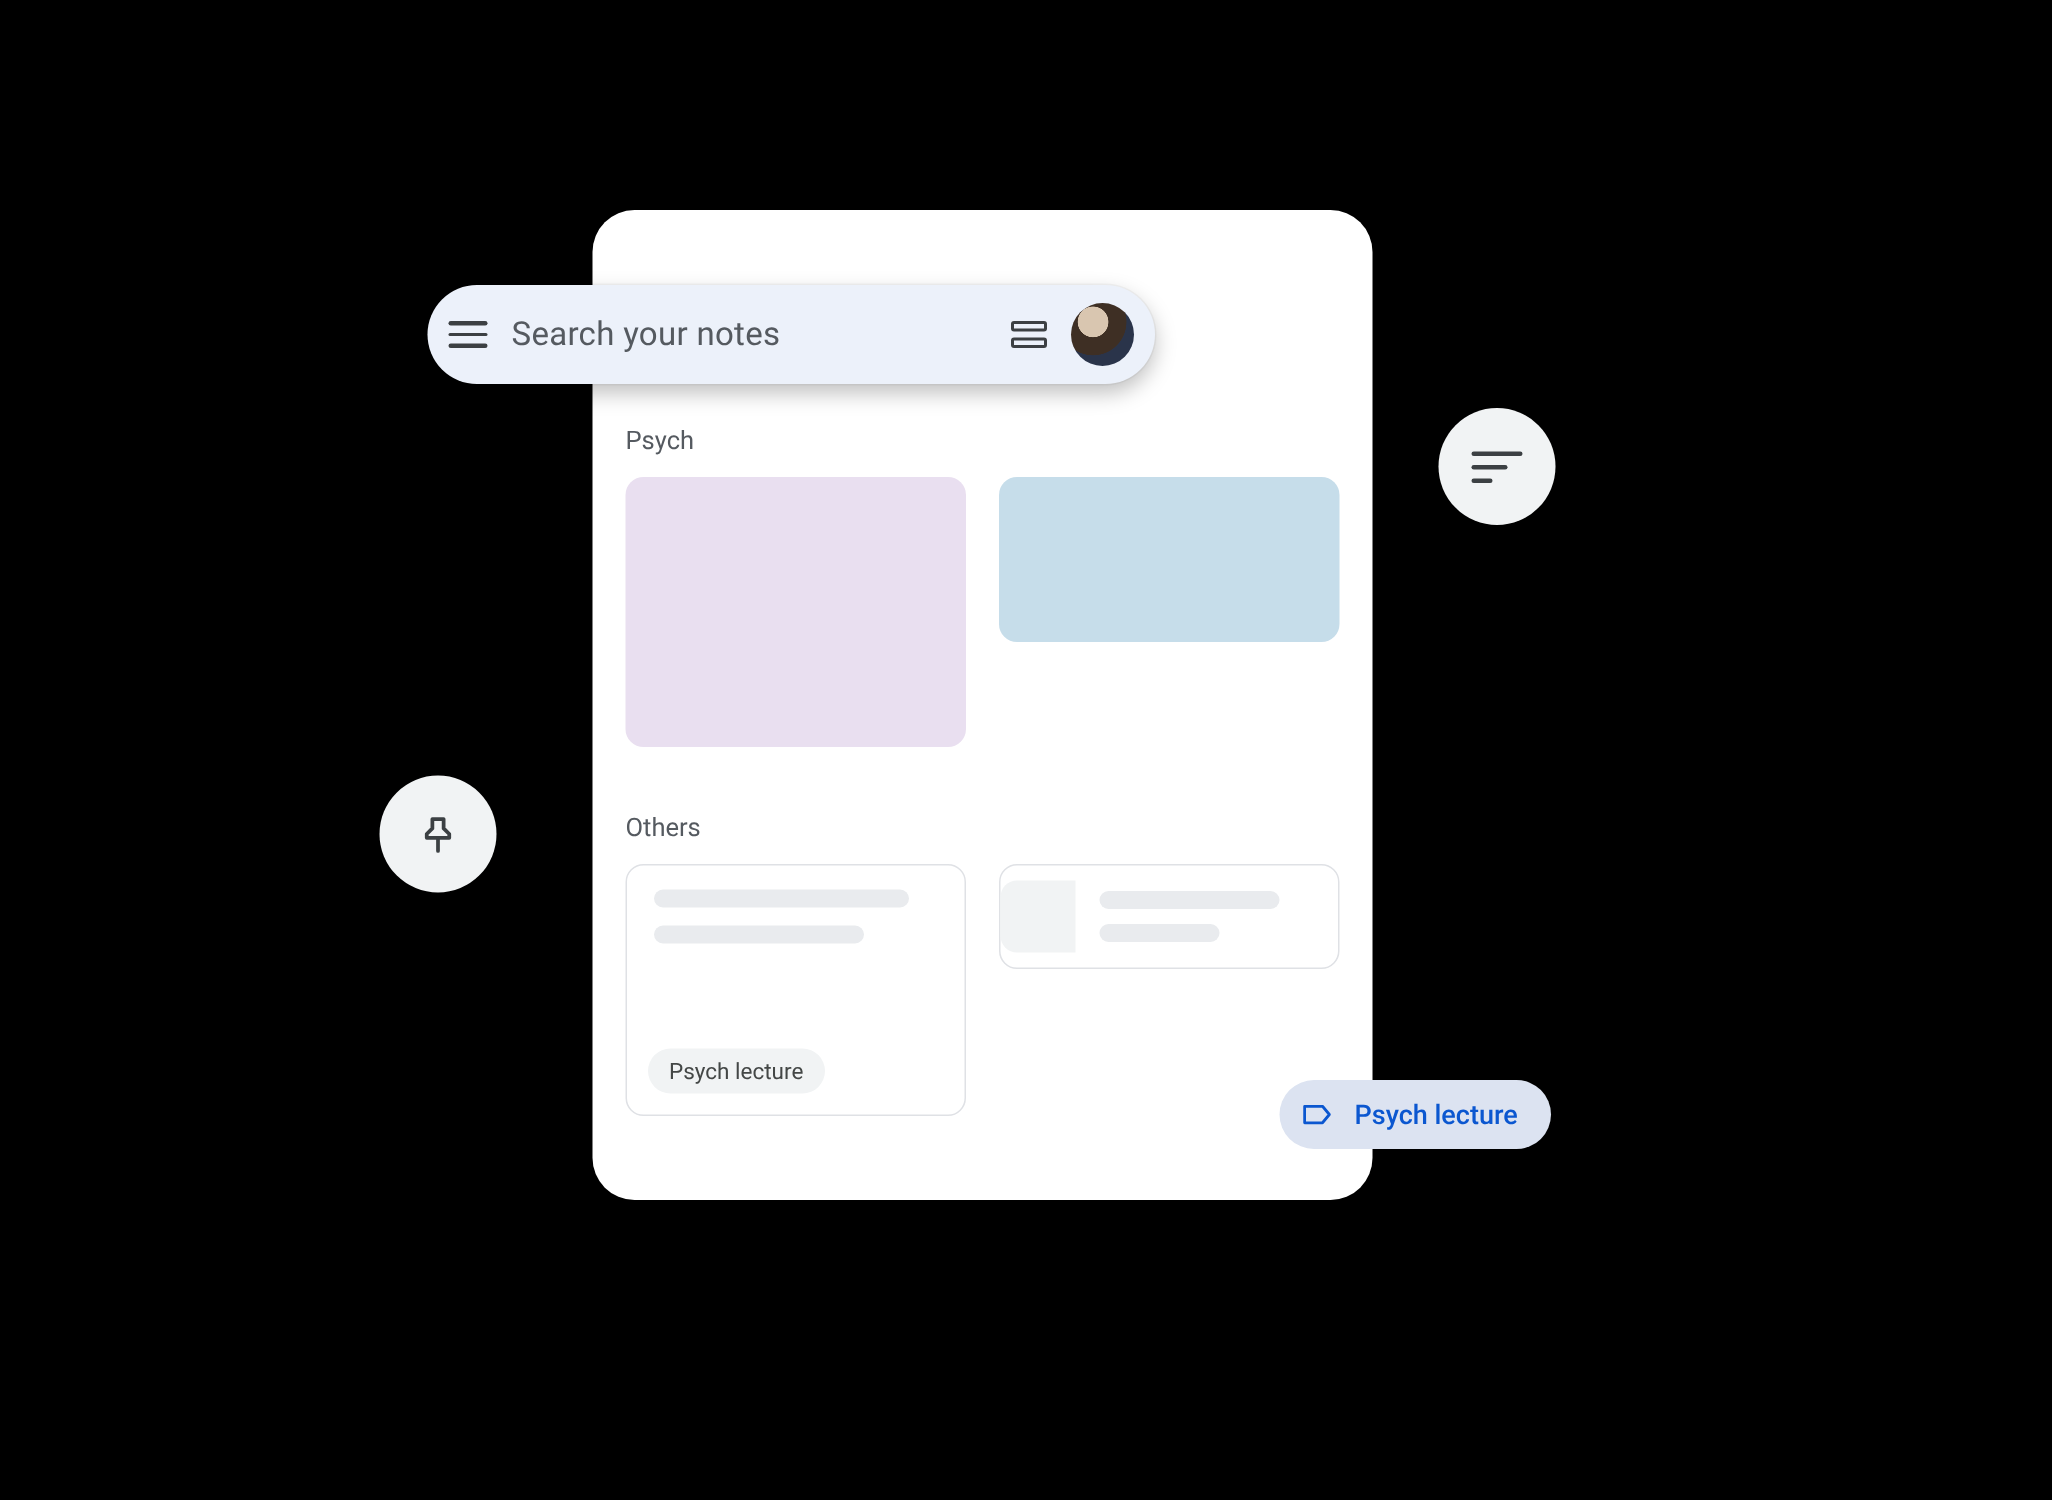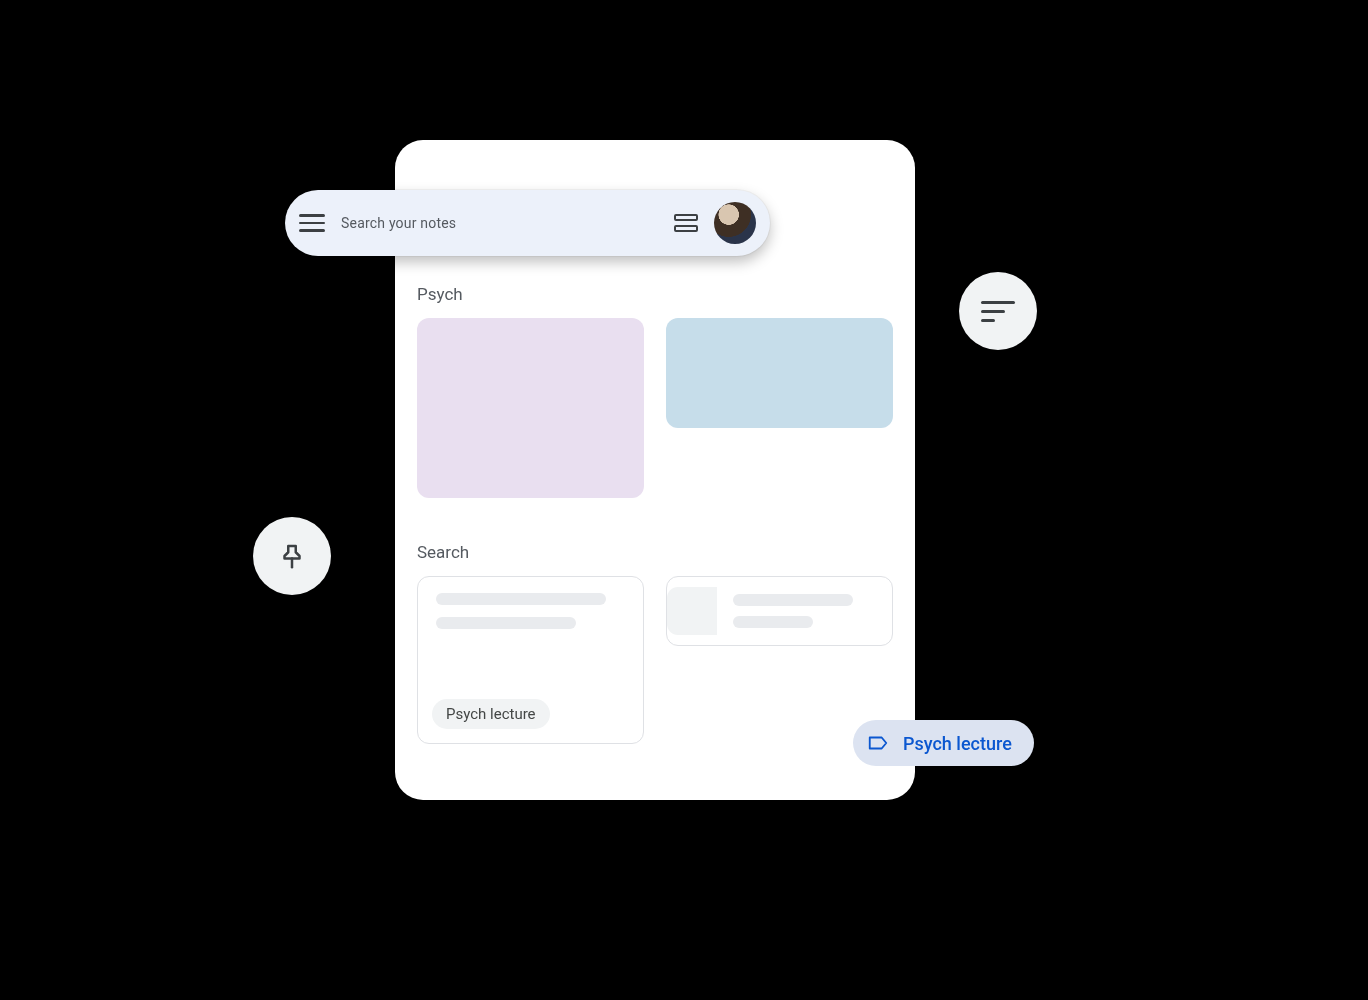--- a/index.html
+++ b/index.html
@@ -28,21 +28,21 @@
       height: 66px;
       background: #ecf1fa;
       border-radius: 33px;
       display: flex;
       align-items: center;
       padding: 0 14px;
       box-shadow: 0 6px 14px rgba(0,0,0,0.25), 0 0 0 1px rgba(0,0,0,0.04);
     }
     .menu-icon { width: 26px; height: 26px; margin-right: 16px; display: flex; flex-direction: column; justify-content: center; gap: 5px; }
     .menu-icon span { display: block; height: 2.5px; background: #3c4043; border-radius: 2px; }
-    .search-text { flex: 1; color: #555a60; font-size: 14px; letter-spacing: 0.2px; }
+    .search-text { flex: 1; color: #555a60; font-size: 22px; letter-spacing: 0.2px; }
     .view-icon { width: 24px; height: 24px; margin-right: 16px; display:flex; flex-direction:column; gap:4px; justify-content:center; }
     .view-icon span { display:block; height:7px; border:2px solid #3c4043; border-radius:2px; }
     .avatar {
       width: 42px; height: 42px; border-radius: 50%;
       background: radial-gradient(circle at 35% 30%, #d9c6b0 0%, #d9c6b0 25%, #3e2f24 26%, #3e2f24 55%, #2a344a 56%);
       position: relative; overflow: hidden;
     }
     .section-title {
       position: absolute;
       left: 22px;
@@ -93,21 +93,21 @@
   </style>
 </head>
 <body>
 
 <div class="card">
   <div class="section-title pinned-title">Psych</div>
   <div class="pinned-row">
     <div class="note-purple"></div>
     <div class="note-blue"></div>
   </div>
-  <div class="section-title others-title">Search</div>
+  <div class="section-title others-title">Others</div>
   <div class="others-row">
     <div class="note-card a">
       <div class="line w1"></div>
       <div class="line w2"></div>
       <div class="chip">Psych lecture</div>
     </div>
     <div class="note-card b">
       <div class="thumb"></div>
       <div>
         <div class="line s1"></div>

